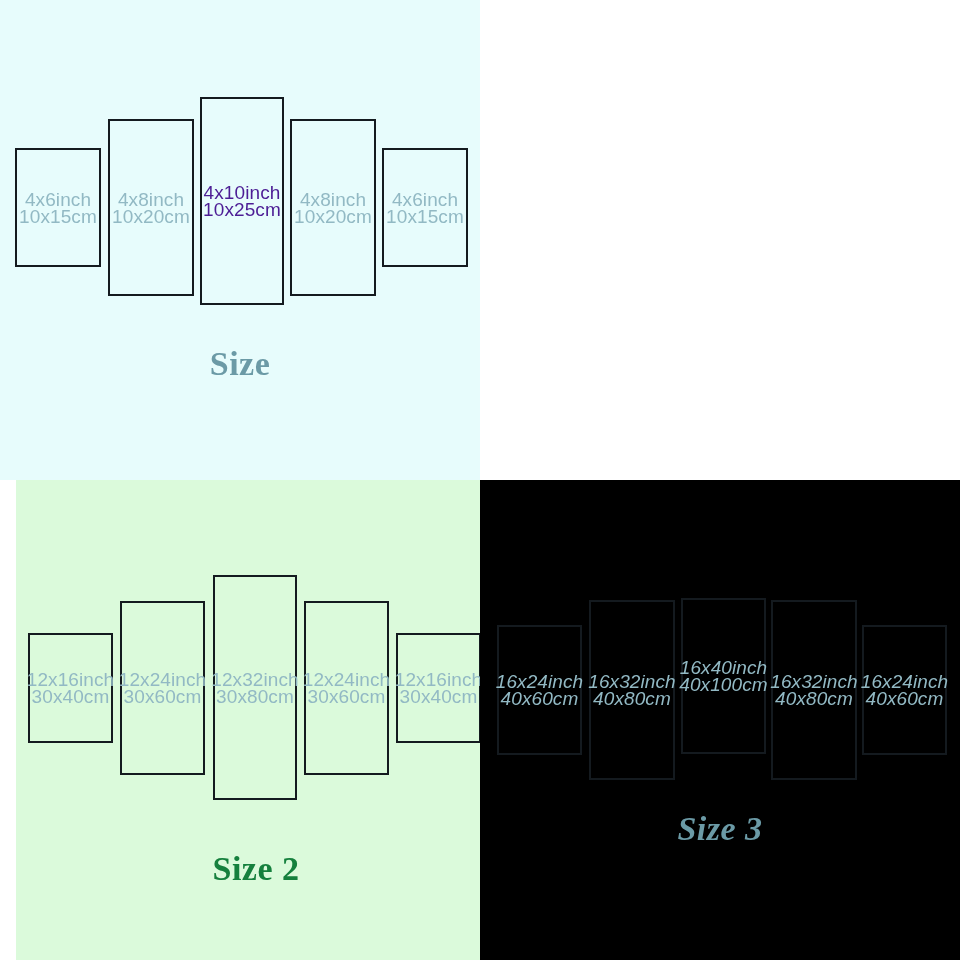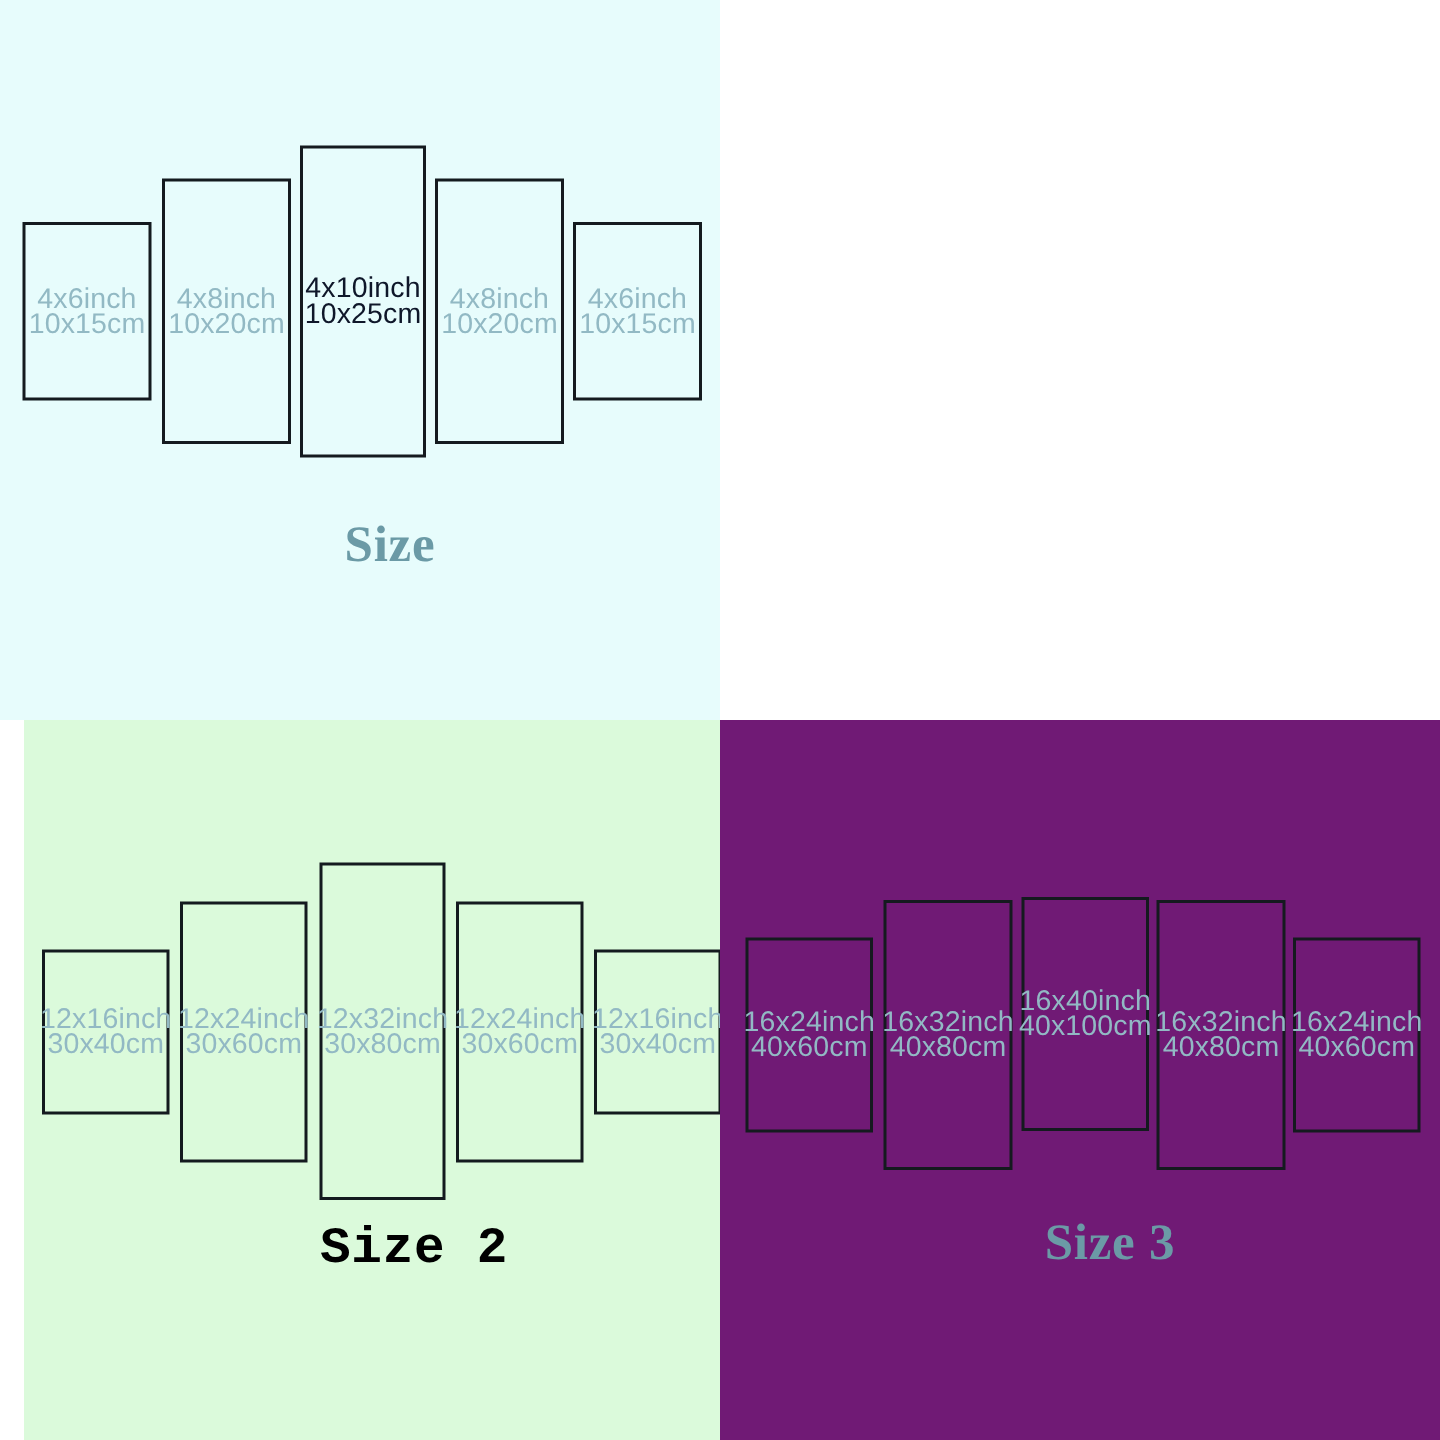--- a/index.html
+++ b/index.html
@@ -57,38 +57,37 @@
     position: absolute;
     left: 0;
     width: 480px;
     text-align: center;
     font-family: "Liberation Serif", serif;
     font-weight: bold;
     font-size: 34px;
     color: #6b9aa6;
     letter-spacing: 0.5px;
     user-select: none;
-    padding-left: 20px;
   }
 </style>
 </head>
 <body>
 
 <div id="canvas">
 
   <div class="quadrant" id="q0" style="background: rgb(231, 252, 252);">
     <div class="panel-stage">
         <div class="panel" style="left: 15px; top: 148px; width: 86px; height: 119px; border-color: rgb(20, 26, 31);">
           <div class="panel-label" style="color: rgb(146, 185, 196);"><span>4x6inch</span><span class="l2">10x15cm</span></div>
         </div>
         <div class="panel" style="left: 108px; top: 119px; width: 86px; height: 177px; border-color: rgb(20, 26, 31);">
           <div class="panel-label" style="color: rgb(146, 185, 196);"><span>4x8inch</span><span class="l2">10x20cm</span></div>
         </div>
         <div class="panel" style="left: 200px; top: 97px; width: 84px; height: 208px; border-color: rgb(20, 26, 31);">
-          <div class="panel-label" style="color: #0f172a;"><span>4x10inch</span><span class="l2">10x25cm</span></div>
+          <div class="panel-label" style="color: #4c1d95;"><span>4x10inch</span><span class="l2">10x25cm</span></div>
         </div>
         <div class="panel" style="left: 290px; top: 119px; width: 86px; height: 177px; border-color: rgb(20, 26, 31);">
           <div class="panel-label" style="color: rgb(146, 185, 196);"><span>4x8inch</span><span class="l2">10x20cm</span></div>
         </div>
         <div class="panel" style="left: 382px; top: 148px; width: 86px; height: 119px; border-color: rgb(20, 26, 31);">
           <div class="panel-label" style="color: rgb(146, 185, 196);"><span>4x6inch</span><span class="l2">10x15cm</span></div>
         </div>
       </div>
     <div class="quad-title" style="top: 345px; color: rgb(107, 154, 166);">Size</div>
   </div>
@@ -105,24 +104,24 @@
         <div class="panel" style="left: 197px; top: 95px; width: 84px; height: 225px; border-color: rgb(20, 26, 31);">
           <div class="panel-label" style="color: rgb(146, 185, 196);"><span>12x32inch</span><span class="l2">30x80cm</span></div>
         </div>
         <div class="panel" style="left: 288px; top: 121px; width: 85px; height: 174px; border-color: rgb(20, 26, 31);">
           <div class="panel-label" style="color: rgb(146, 185, 196);"><span>12x24inch</span><span class="l2">30x60cm</span></div>
         </div>
         <div class="panel" style="left: 380px; top: 153px; width: 85px; height: 110px; border-color: rgb(20, 26, 31);">
           <div class="panel-label" style="color: rgb(146, 185, 196);"><span>12x16inch</span><span class="l2">30x40cm</span></div>
         </div>
       </div>
-    <div class="quad-title" style="top: 334px; color: #000000; font-family: Liberation Mono, monospace;">Size 2</div>
+    <div class="quad-title" style="top: 370px; color: #15803d;">Size 2</div>
   </div>
 
-  <div class="quadrant" id="q3" style="background: #701a75;">
+  <div class="quadrant" id="q3" style="background: #000000; font-style: italic;">
     <div class="panel-stage">
         <div class="panel" style="left: 17px; top: 145px; width: 85px; height: 130px; border-color: rgb(20, 26, 31);">
           <div class="panel-label" style="color: rgb(146, 185, 196);"><span>16x24inch</span><span class="l2">40x60cm</span></div>
         </div>
         <div class="panel" style="left: 109px; top: 120px; width: 86px; height: 180px; border-color: rgb(20, 26, 31);">
           <div class="panel-label" style="color: rgb(146, 185, 196);"><span>16x32inch</span><span class="l2">40x80cm</span></div>
         </div>
         <div class="panel" style="left: 201px; top: 118px; width: 85px; height: 156px; border-color: rgb(20, 26, 31);">
           <div class="panel-label" style="color: rgb(146, 185, 196);"><span>16x40inch</span><span class="l2">40x100cm</span></div>
         </div>

